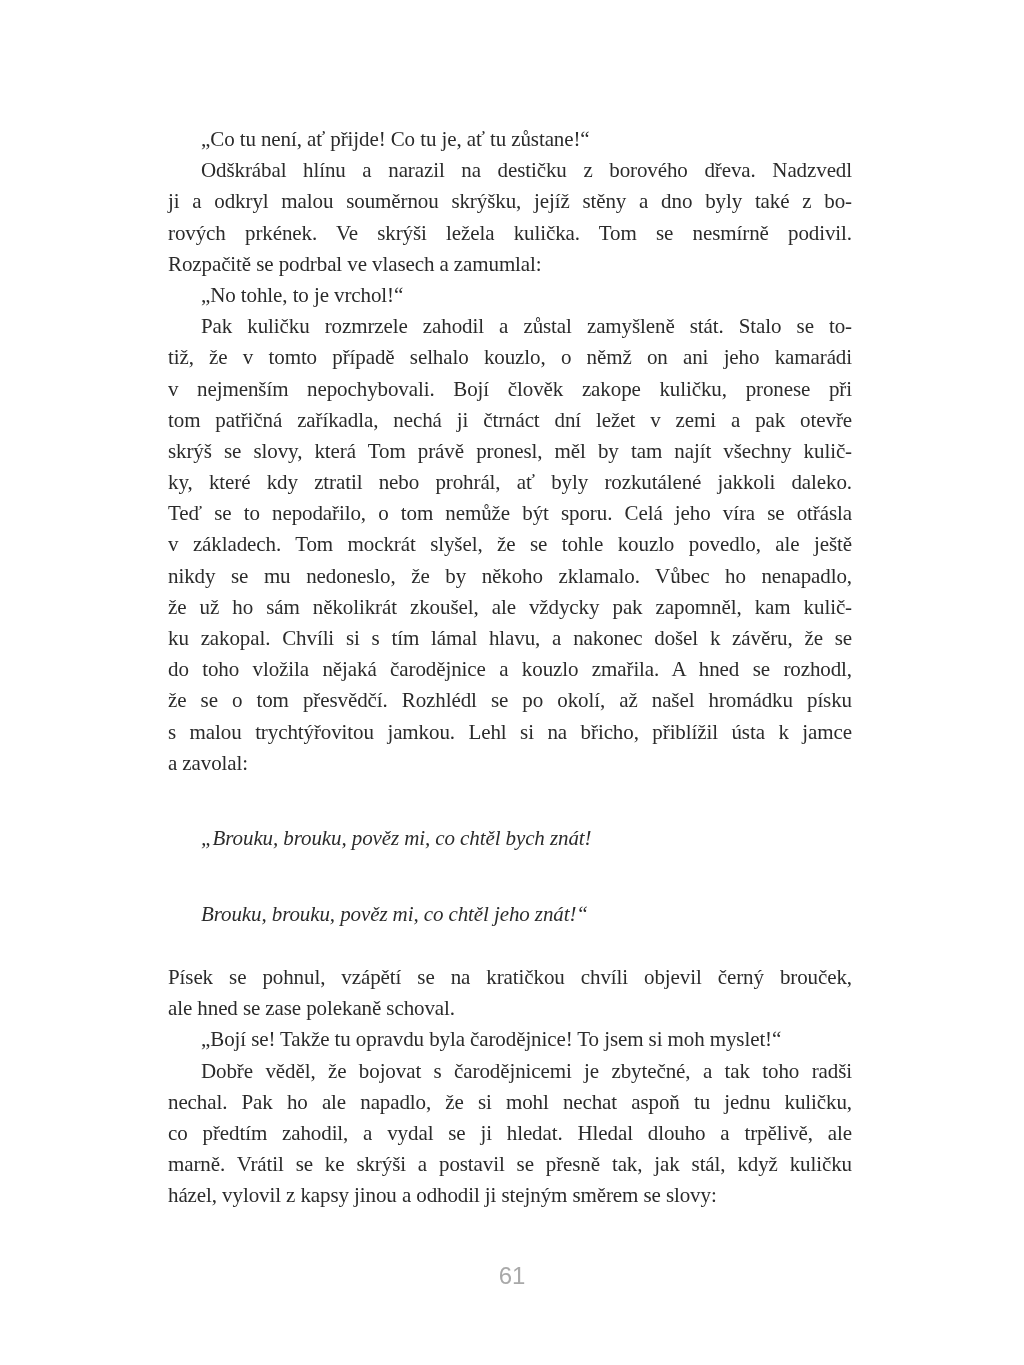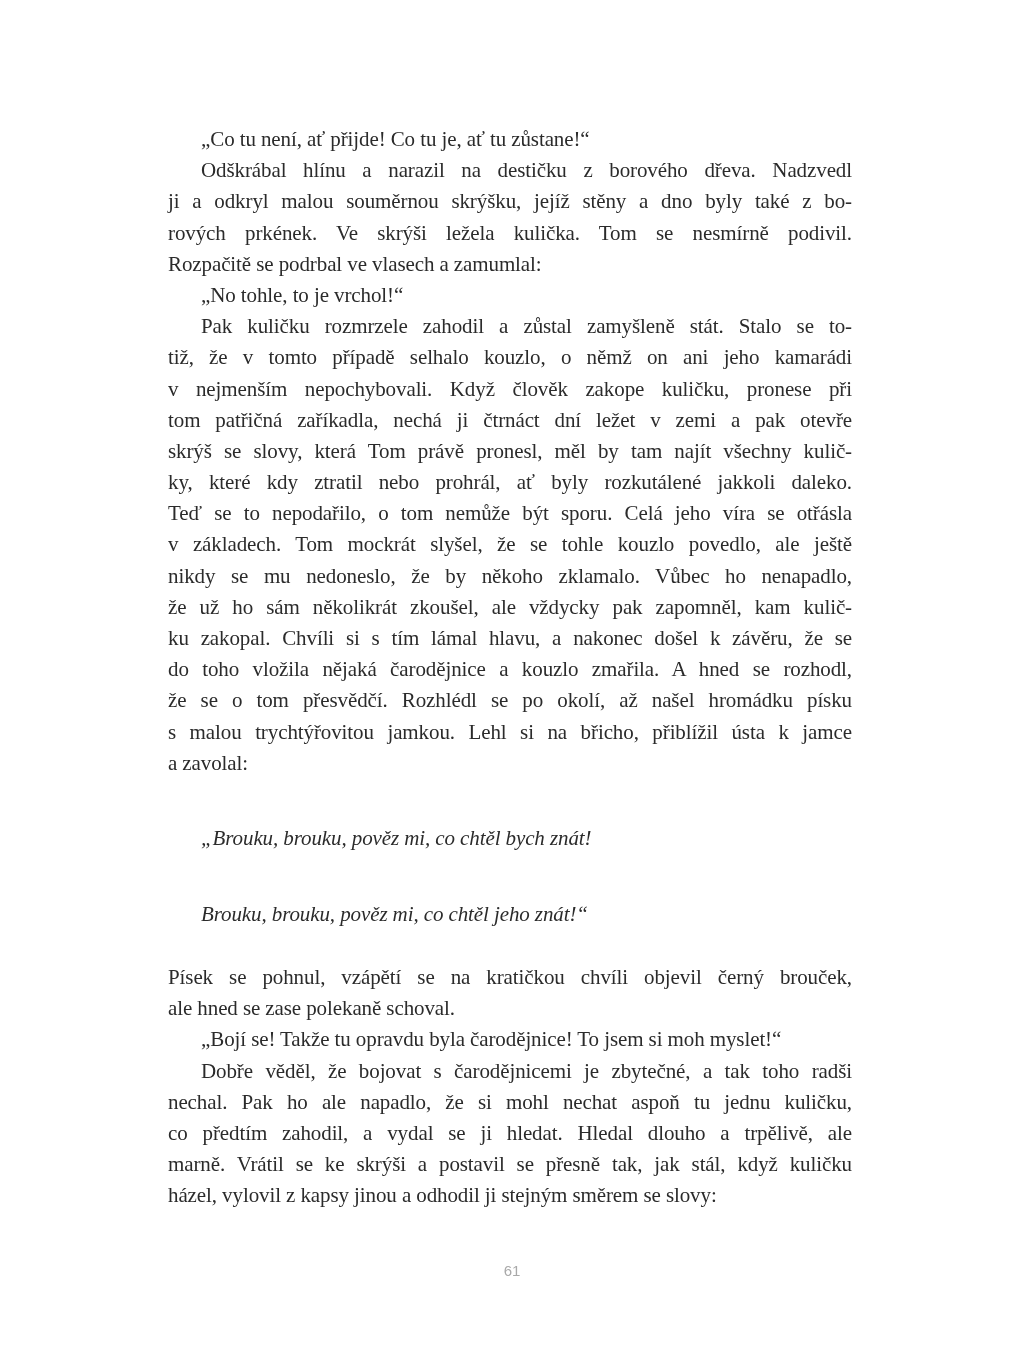--- a/index.html
+++ b/index.html
@@ -48,38 +48,38 @@
       height: 32px;
       margin-top: 44px;
     }
     .page-number {
       position: absolute;
       left: 0;
       width: 1024px;
       top: 1262px;
       text-align: center;
       font-family: "Liberation Sans", "DejaVu Sans", sans-serif;
-      font-size: 15px;
+      font-size: 24px;
       color: #a9a9a9;
     }
   </style>
 </head>
 <body>
 
 <div class="page">
   <div id="prose-before">
       <span class="line indent last">„Co tu není, ať přijde! Co tu je, ať tu zůstane!“</span>
       <span class="line indent">Odškrábal hlínu a narazil na destičku z borového dřeva. Nadzvedl</span>
       <span class="line">ji a odkryl malou souměrnou skrýšku, jejíž stěny a dno byly také z bo-</span>
       <span class="line">rových prkének. Ve skrýši ležela kulička. Tom se nesmírně podivil.</span>
       <span class="line last">Rozpačitě se podrbal ve vlasech a zamumlal:</span>
       <span class="line indent last">„No tohle, to je vrchol!“</span>
       <span class="line indent">Pak kuličku rozmrzele zahodil a zůstal zamyšleně stát. Stalo se to-</span>
       <span class="line">tiž, že v tomto případě selhalo kouzlo, o němž on ani jeho kamarádi</span>
-      <span class="line">v nejmenším nepochybovali. Když člověk zakope kuličku, pronese při</span>
+      <span class="line">v nejmenším nepochybovali. Bojí člověk zakope kuličku, pronese při</span>
       <span class="line">tom patřičná zaříkadla, nechá ji čtrnáct dní ležet v zemi a pak otevře</span>
       <span class="line">skrýš se slovy, která Tom právě pronesl, měl by tam najít všechny kulič-</span>
       <span class="line">ky, které kdy ztratil nebo prohrál, ať byly rozkutálené jakkoli daleko.</span>
       <span class="line">Teď se to nepodařilo, o tom nemůže být sporu. Celá jeho víra se otřásla</span>
       <span class="line">v základech. Tom mockrát slyšel, že se tohle kouzlo povedlo, ale ještě</span>
       <span class="line">nikdy se mu nedoneslo, že by někoho zklamalo. Vůbec ho nenapadlo,</span>
       <span class="line">že už ho sám několikrát zkoušel, ale vždycky pak zapomněl, kam kulič-</span>
       <span class="line">ku zakopal. Chvíli si s tím lámal hlavu, a nakonec došel k závěru, že se</span>
       <span class="line">do toho vložila nějaká čarodějnice a kouzlo zmařila. A hned se rozhodl,</span>
       <span class="line">že se o tom přesvědčí. Rozhlédl se po okolí, až našel hromádku písku</span>

